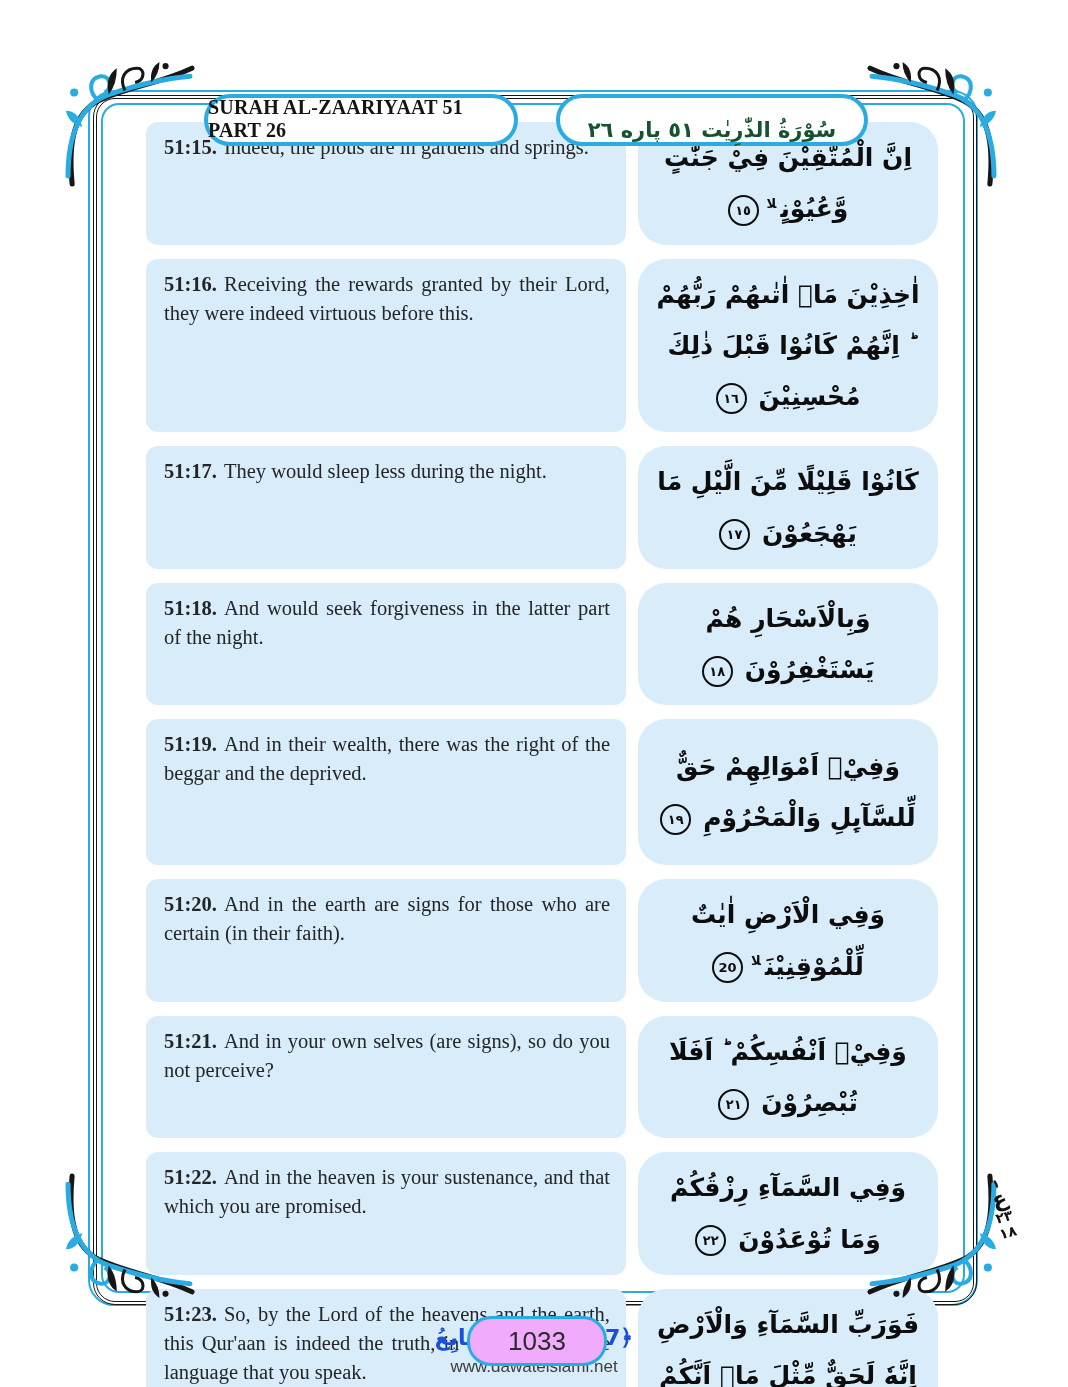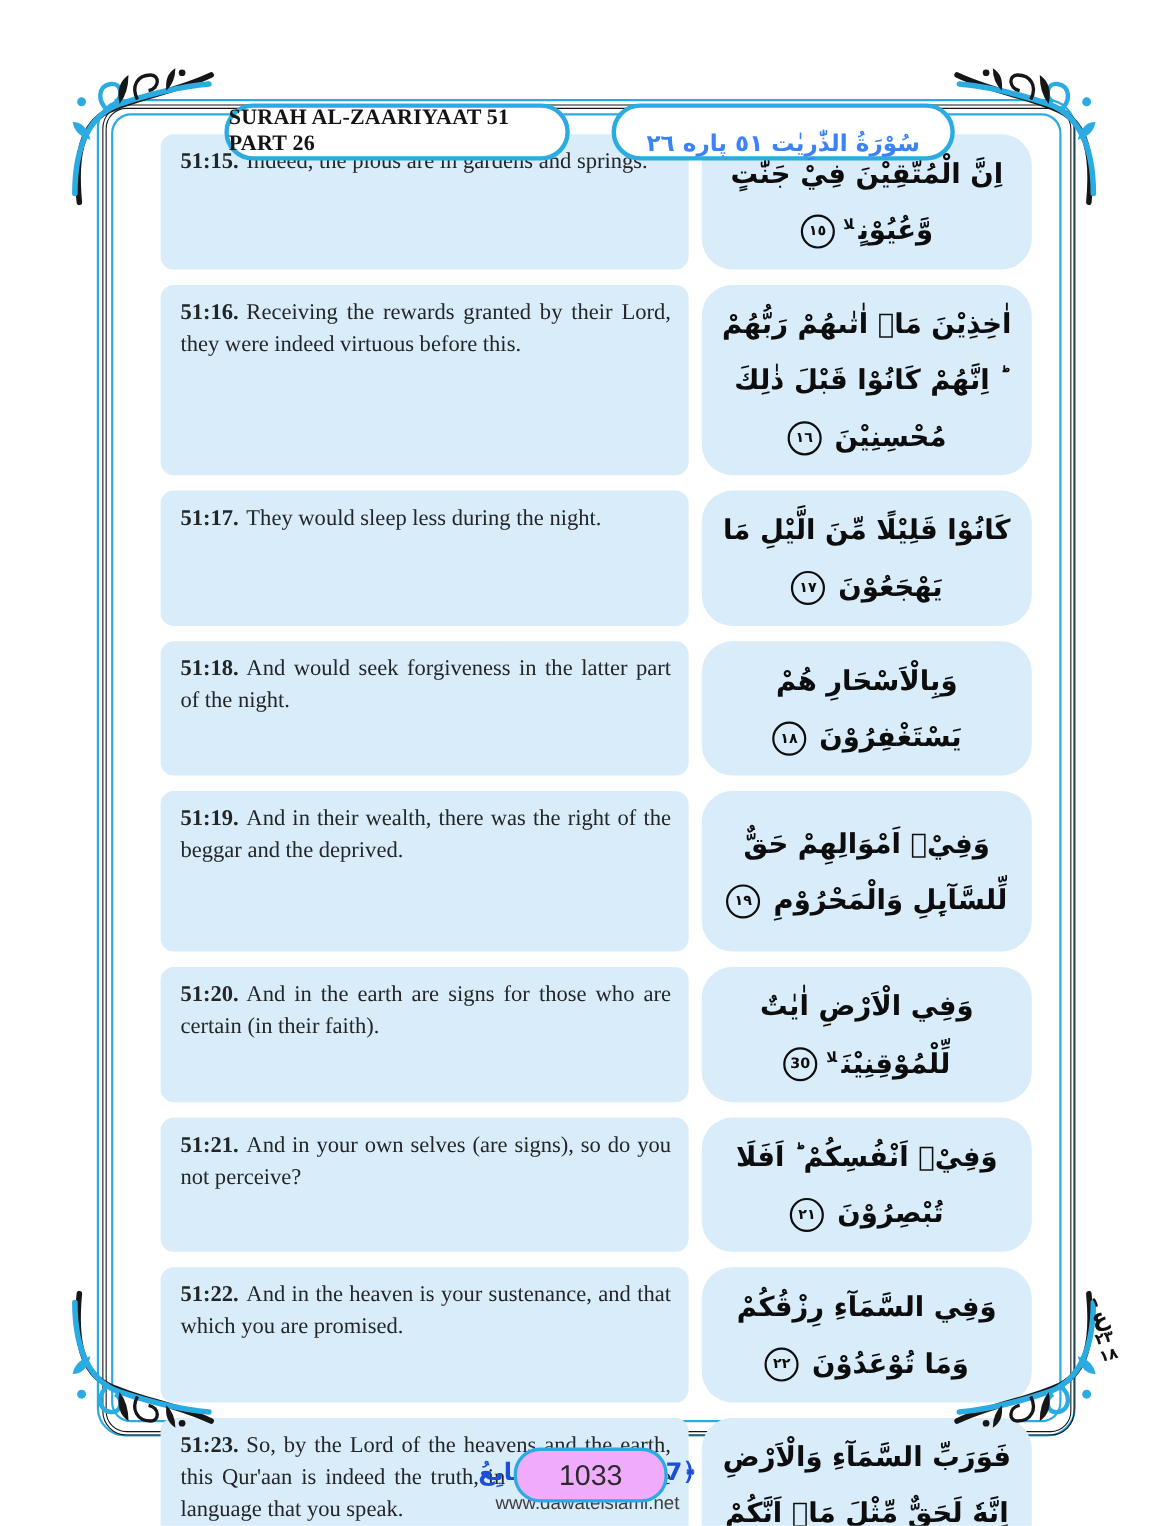--- a/index.html
+++ b/index.html
@@ -19,21 +19,21 @@
   .fl-tl{left:64px;top:56px;}
   .fl-tr{left:866px;top:56px;transform:scaleX(-1);}
   .fl-bl{left:64px;top:1172px;transform:scaleY(-1);}
   .fl-br{left:866px;top:1172px;transform:scale(-1,-1);}
   
   .pill{position:absolute;top:66px;height:44px;background:#ffffff;border:4px solid #2aace3;
     border-radius:26px;display:flex;align-items:flex-end;justify-content:center;z-index:5;margin-top:28px;}
   .pill-left{left:204px;width:306px;font-family:"Liberation Serif",serif;
     font-weight:bold;font-size:20px;color:#141414;letter-spacing:.2px;}
   .pill-right{left:556px;width:304px;font-family:"DejaVu Sans",sans-serif;
-    font-weight:bold;font-size:21px;color:#3b82f6;direction:rtl;}
+    font-weight:bold;font-size:21px;color:#14532d;direction:rtl;}
   
   .content{position:absolute;left:146px;top:122px;width:792px;z-index:3;
     display:flex;flex-direction:column;gap:14px;}
   .vrow{display:flex;gap:12px;align-items:stretch;}
   .ebox{width:480px;box-sizing:border-box;background:#d9ecf9;border-radius:12px;
     padding:11px 16px 10px 18px;font-family:Liberation Serif, serif;font-size:20.5px;
     line-height:1.42;color:#232527;text-align:justify;}
   .vnum{font-weight:bold;margin-right:7px;}
   .abox{flex:1;box-sizing:border-box;background:#d9ecf9;border-radius:28px;
     display:flex;align-items:center;justify-content:center;padding:10px 16px;}
@@ -151,21 +151,21 @@
     <div class="abox">
       <div class="aline"><span lang="ar">وَفِيْۤ اَمْوَالِهِمْ حَقٌّ لِّلسَّآىِٕلِ وَالْمَحْرُوْمِ</span><span class="waqf"></span><span class="ayah-circle">١٩</span></div>
     </div>
   </div>
 
   <div class="vrow" style="min-height:94px">
     <div class="ebox">
       <span class="vnum">51:20.</span><span>And in the earth are signs for those who are certain (in their faith).</span>
     </div>
     <div class="abox">
-      <div class="aline"><span lang="ar">وَفِي الْاَرْضِ اٰيٰتٌ لِّلْمُوْقِنِيْنَ</span><span class="waqf">لا</span><span class="ayah-circle">30</span></div>
+      <div class="aline"><span lang="ar">وَفِي الْاَرْضِ اٰيٰتٌ لِّلْمُوْقِنِيْنَ</span><span class="waqf">لا</span><span class="ayah-circle">20</span></div>
     </div>
   </div>
 
   <div class="vrow" style="min-height:92px">
     <div class="ebox">
       <span class="vnum">51:21.</span><span>And in your own selves (are signs), so do you not perceive?</span>
     </div>
     <div class="abox">
       <div class="aline"><span lang="ar">وَفِيْۤ اَنْفُسِكُمْ ؕ اَفَلَا تُبْصِرُوْنَ</span><span class="waqf"></span><span class="ayah-circle">٢١</span></div>
     </div>

